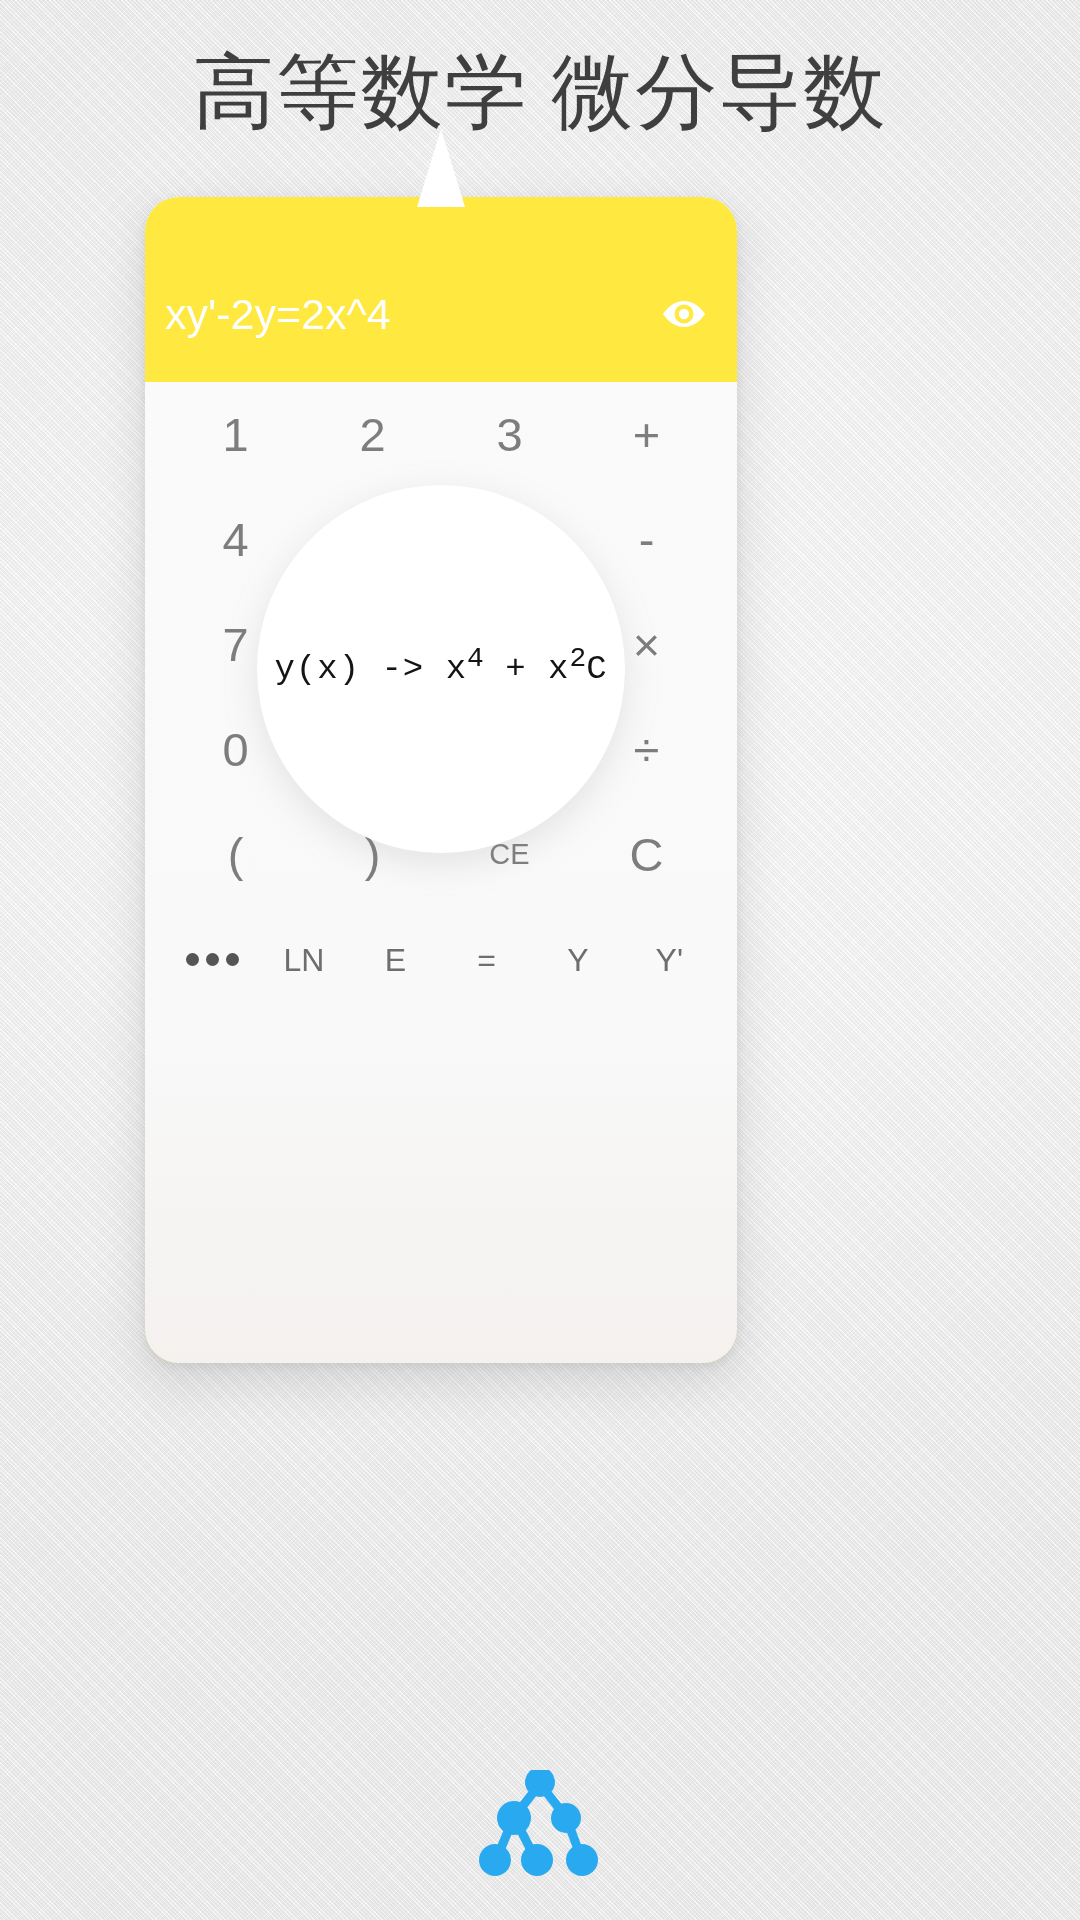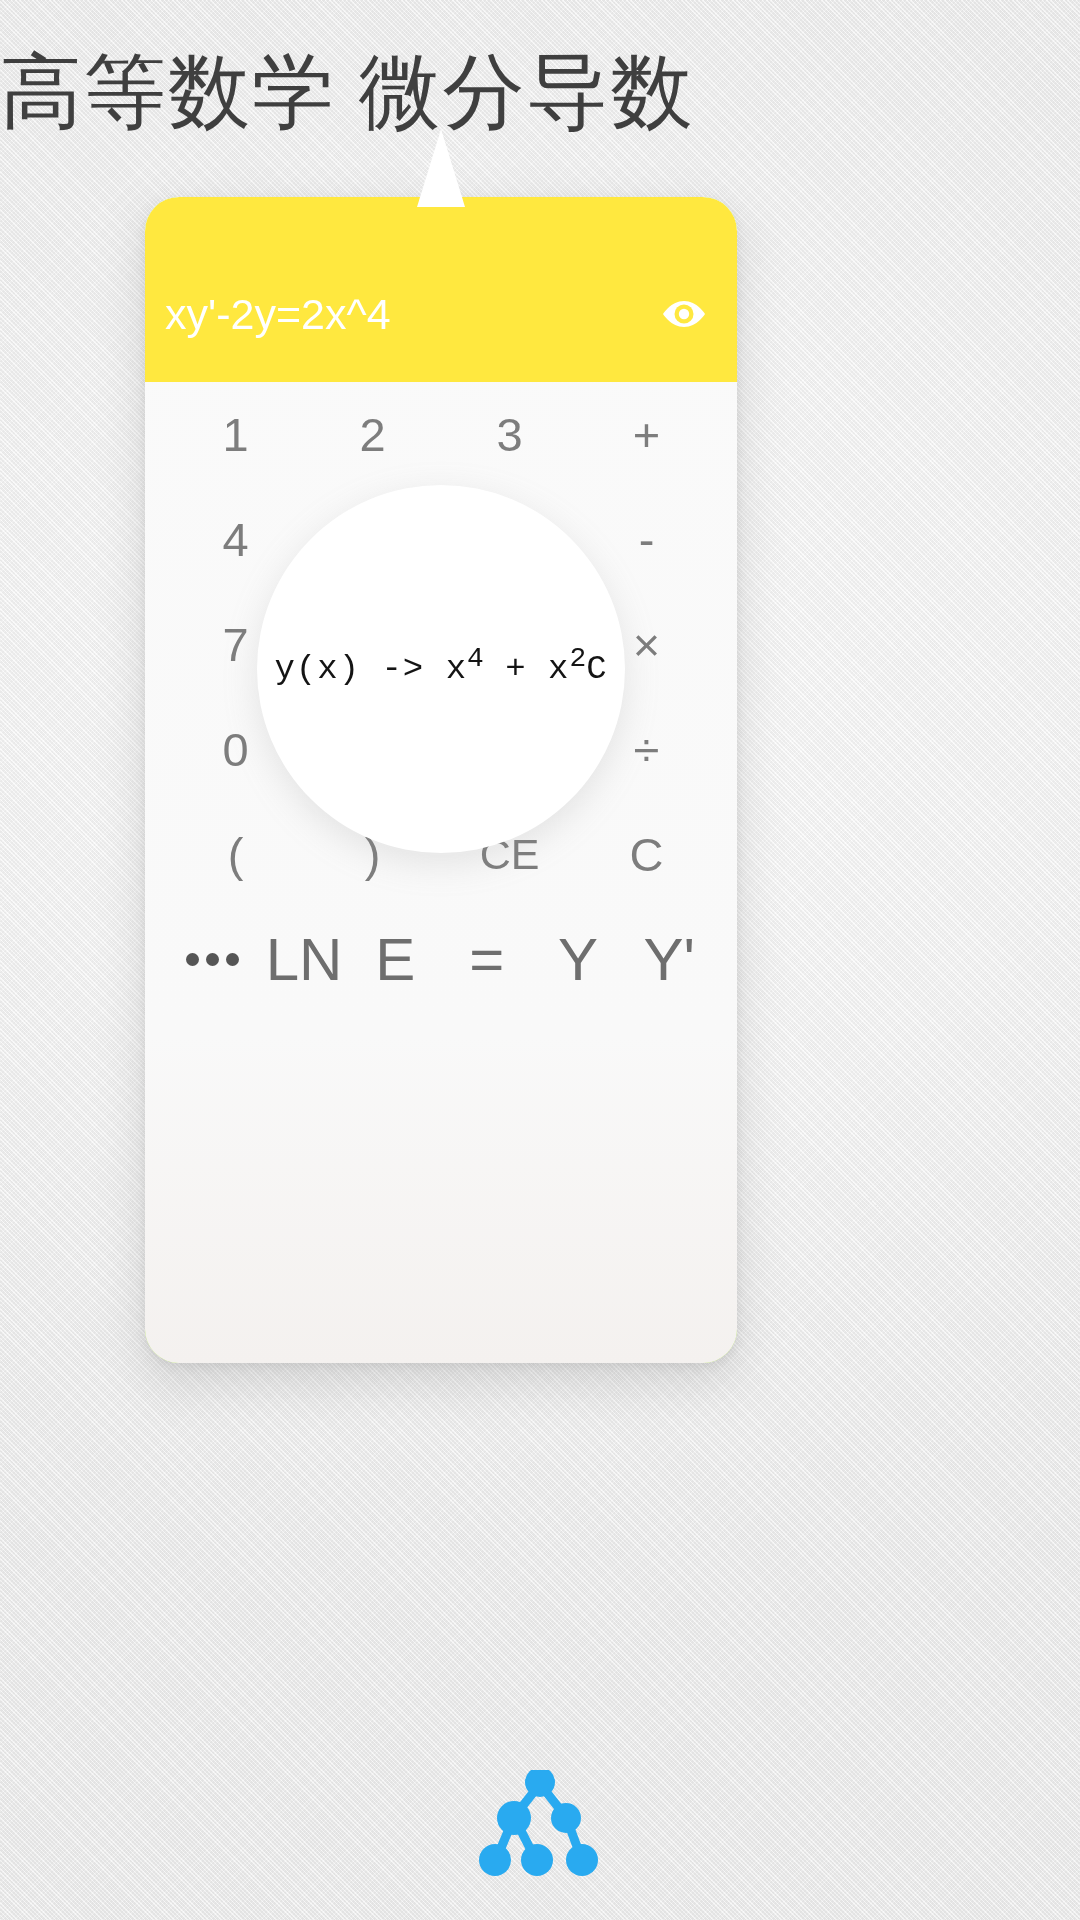--- a/index.html
+++ b/index.html
@@ -27,21 +27,21 @@
       radial-gradient(ellipse 1100px 900px at 50% 38%, #fbfbfb 0%, #f4f4f4 45%, #ebebeb 75%, #e6e6e6 100%);
     position: relative;
   }
 
   
   .page-title {
     position: absolute;
     top: 42px;
     left: 0;
     width: 1080px;
-    text-align: left;
+    text-align: center;
     font-family: "Liberation Serif", "DejaVu Serif", serif;
     font-size: 82px;
     line-height: 1.25;
     color: #3f3f3f;
     letter-spacing: 2px;
     font-weight: 400;
   }
 
   
   .phone-card {
@@ -126,24 +126,24 @@
   .key {
     flex: 1 1 0;
     text-align: center;
     font-family: "Liberation Sans", sans-serif;
     font-size: 47px;
     font-weight: 300;
     color: #7d7d7d;
     line-height: 1;
     user-select: none;
   }
-  .key.small { font-size: 43px; }
+  .key.small { font-size: 29px; }
 
   .key-row.funcs { height: 105px; }
-  .key-row.funcs .key { font-size: 60px; color: #6e6e6e; }
+  .key-row.funcs .key { font-size: 32px; color: #6e6e6e; }
 
   .dots-key {
     display: flex;
     align-items: center;
     justify-content: center;
     gap: 7px;
   }
   .dots-key span {
     display: block;
     width: 13px;

